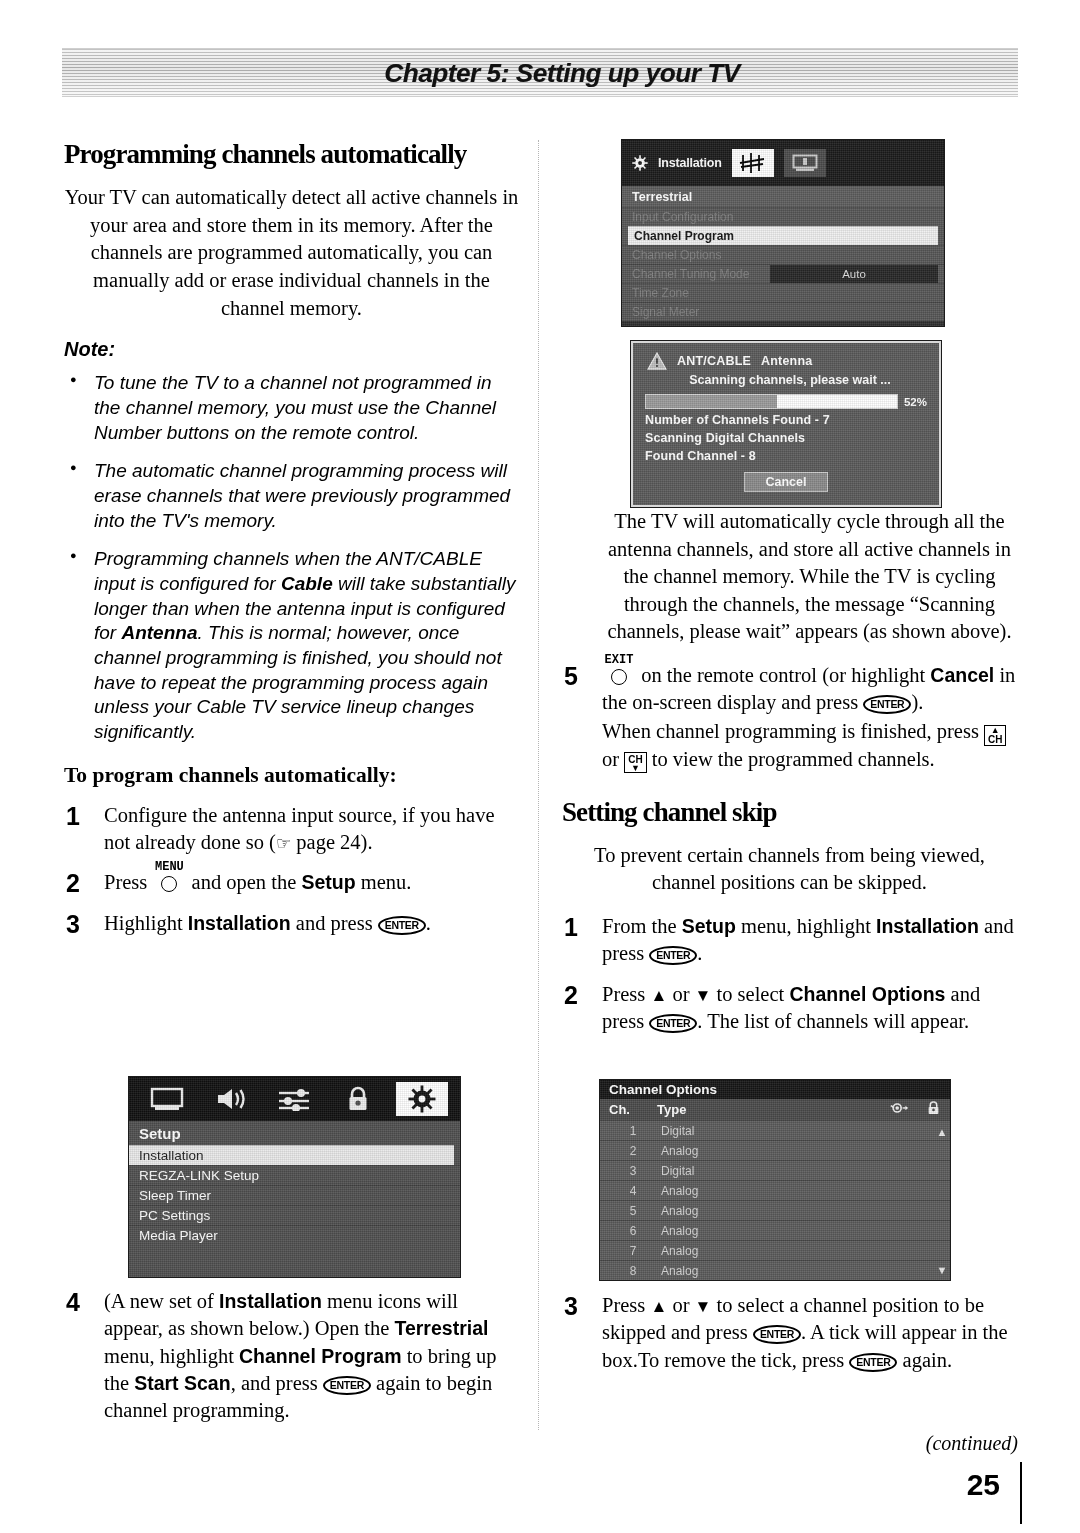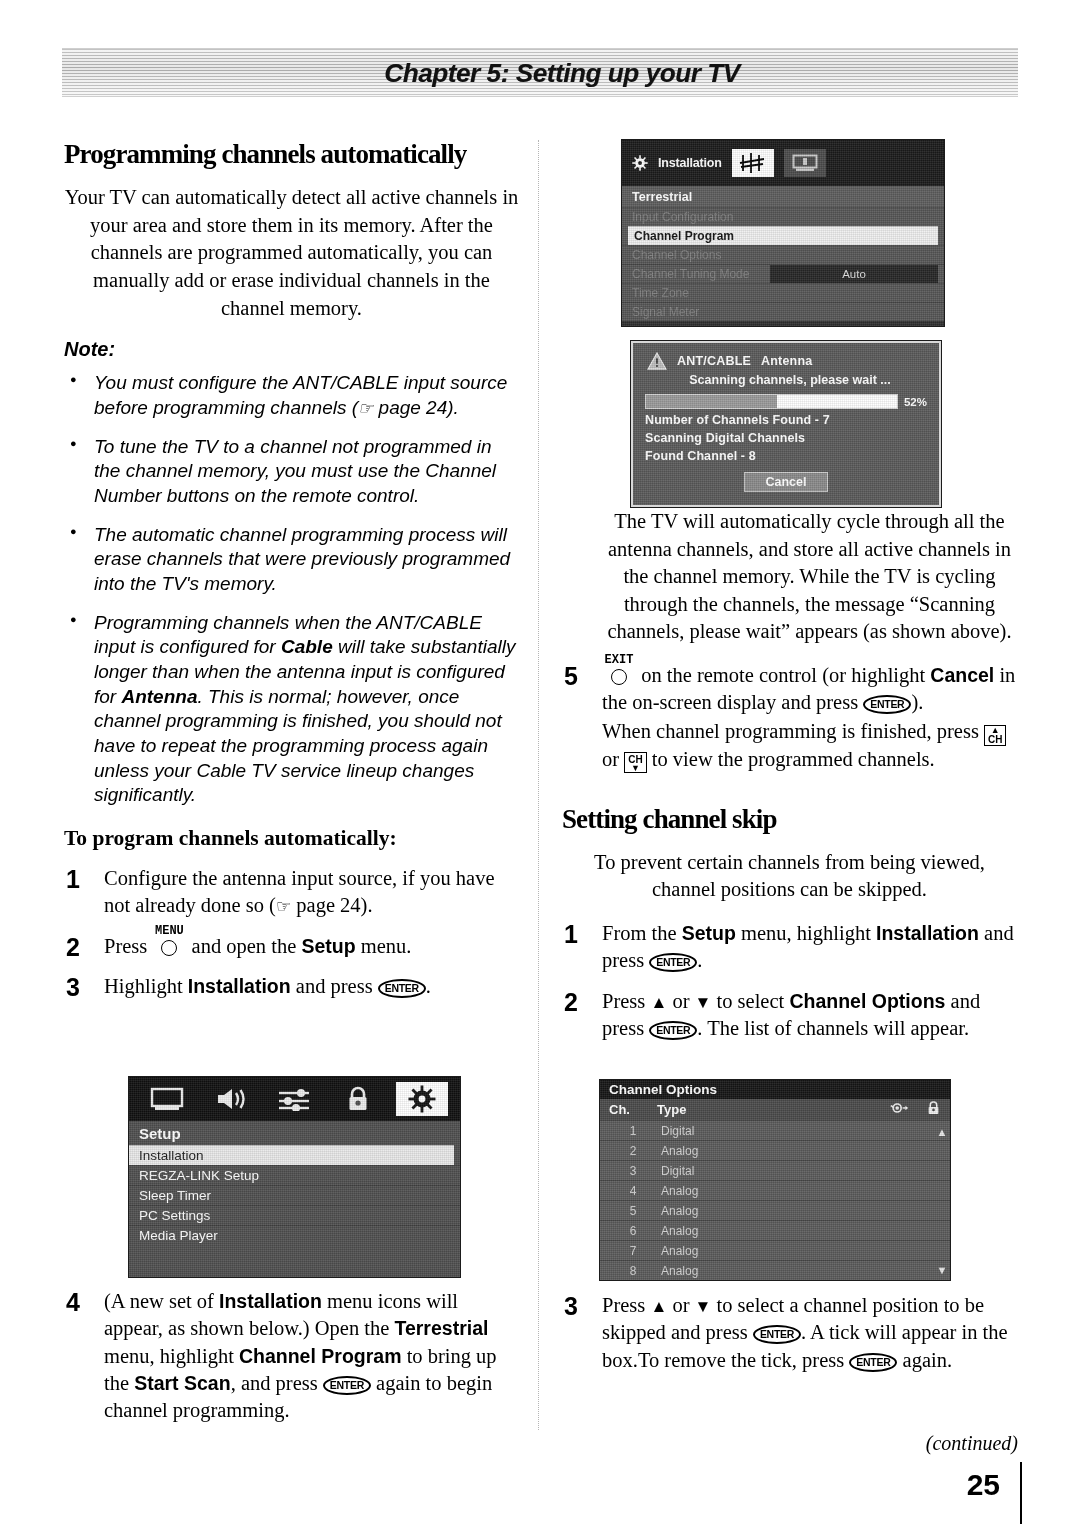--- a/index.html
+++ b/index.html
@@ -443,21 +443,20 @@
 
 <div class="col col-left">
 
   <h1 class="section">Programming channels automatically</h1>
 
   <p class="body">Your TV can automatically detect all active channels in your area and store them in its memory. After the channels are programmed automatically, you can manually add or erase individual channels in the channel memory.</p>
 
   <div class="note-label">Note:</div>
 
   <ul class="notes">
-    <li><span>You must configure the ANT/CABLE input source before programming channels (</span><span class="hand">☞</span><span> page 24).</span></li>
     <li><span>To tune the TV to a channel not programmed in the channel memory, you must use the Channel Number buttons on the remote control.</span></li>
     <li><span>The automatic channel programming process will erase channels that were previously programmed into the TV's memory.</span></li>
     <li><span>Programming channels when the ANT/CABLE input is configured for </span><b>Cable</b><span> will take substantially longer than when the antenna input is configured for </span><b>Antenna</b><span>. This is normal; however, once channel programming is finished, you should not have to repeat the programming process again unless your Cable TV service lineup changes significantly.</span></li>
   </ul>
 
   <h2 class="sub">To program channels automatically:</h2>
 
   <ol class="steps">
 
     <li>
@@ -647,21 +646,21 @@
   <ol class="steps">
     <li>
       <span class="num">5</span>
       <span class="key-round"><span class="lbl">EXIT</span><span class="circ"></span></span><span> on the remote control (or highlight </span><span class="sb">Cancel</span><span> in the on-screen display and press </span><span class="key-enter">ENTER</span><span>).</span>
       <div style="margin-top:2px;">
         <span>When channel programming is finished, press </span><span class="key-ch"><span class="ar">▲</span><span class="tx">CH</span></span><span> or </span><span class="key-ch"><span class="tx">CH</span><span class="ar">▼</span></span><span> to view the programmed channels.</span>
       </div>
     </li>
   </ol>
 
-  <h1 class="section" style="margin-top:31px;">Setting channel skip</h1>
+  <h1 class="section" style="margin-top:24px;">Setting channel skip</h1>
 
   <p class="body">To prevent certain channels from being viewed, channel positions can be skipped.</p>
 
   <ol class="steps">
     <li>
       <span class="num">1</span>
       <span>From the </span><span class="sb">Setup</span><span> menu, highlight </span><span class="sb">Installation</span><span> and press </span><span class="key-enter">ENTER</span><span>.</span>
     </li>
     <li>
       <span class="num">2</span>

